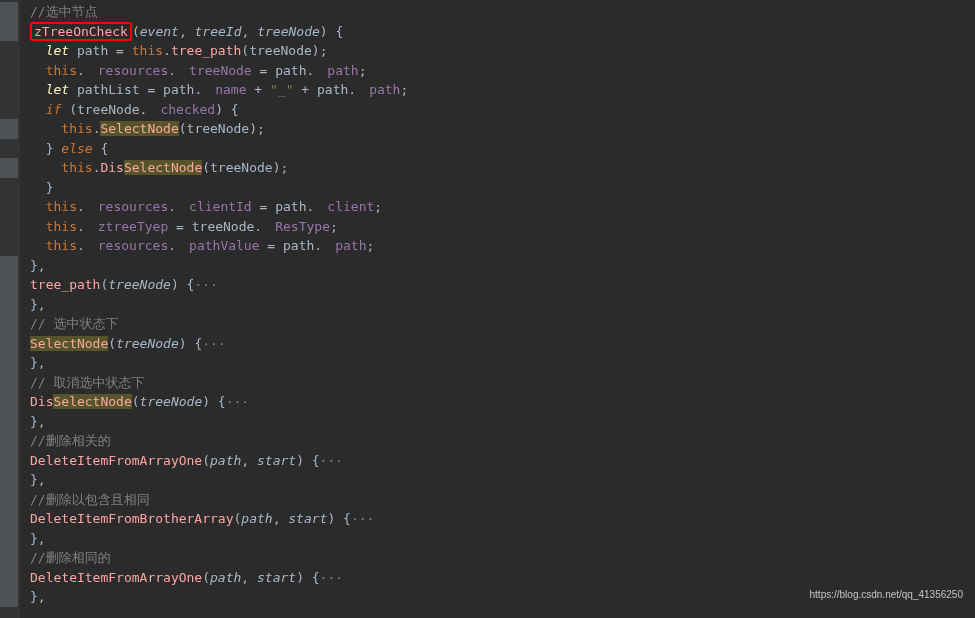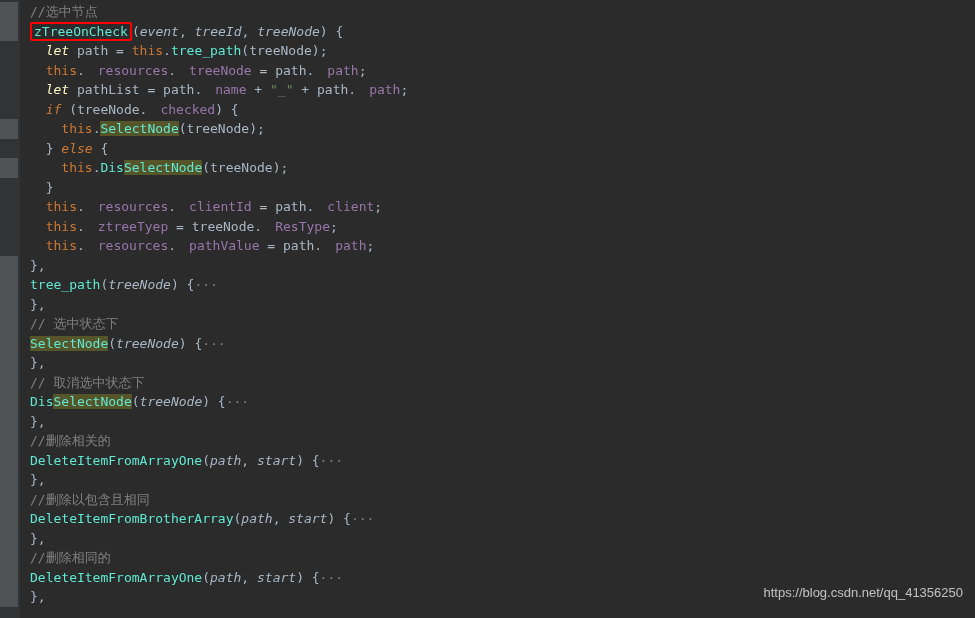--- a/index.html
+++ b/index.html
@@ -35,39 +35,39 @@
       position: absolute;
       left: -22px;
       top: 0;
       width: 18px;
       height: 100%;
       background: #4e5254;
     }
     .comment { color: #808080; }
     .keyword { color: #cc7832; font-style: italic; }
     .keyword-italic { color: #fef9c3; font-style: italic; }
-    .func-name { color: #5eead4; }
+    .func-name { color: #fca5a5; }
     .param { color: #a9b7c6; font-style: italic; }
     .this-kw { color: #cc7832; }
     .prop { color: #9876aa; margin-left: 13px; }
     .string { color: #6a8759; }
     .highlight-bg { background: rgba(187,181,41,0.3); }
     .fold { color: #808080; }
     .redbox {
       border: 2px solid #ff0000;
       padding: 0 2px;
       border-radius: 2px;
     }
     .watermark {
       position: absolute;
       bottom: 16px;
       right: 12px;
       color: rgba(255,255,255,0.7);
       font-family: Arial, sans-serif;
-      font-size: 13px;
+      font-size: 10px;
     }
   </style>
 </head>
 <body>
 
 <div class="gutter"></div>
 
 <div class="code-area">
 <div class="line"><span class="line-marker"></span><span class="comment">//选中节点</span></div>
 <div class="line"><span class="line-marker"></span><span class="redbox"><span class="func-name">zTreeOnCheck</span></span>(<span class="param">event</span>, <span class="param">treeId</span>, <span class="param">treeNode</span>) {</div>

